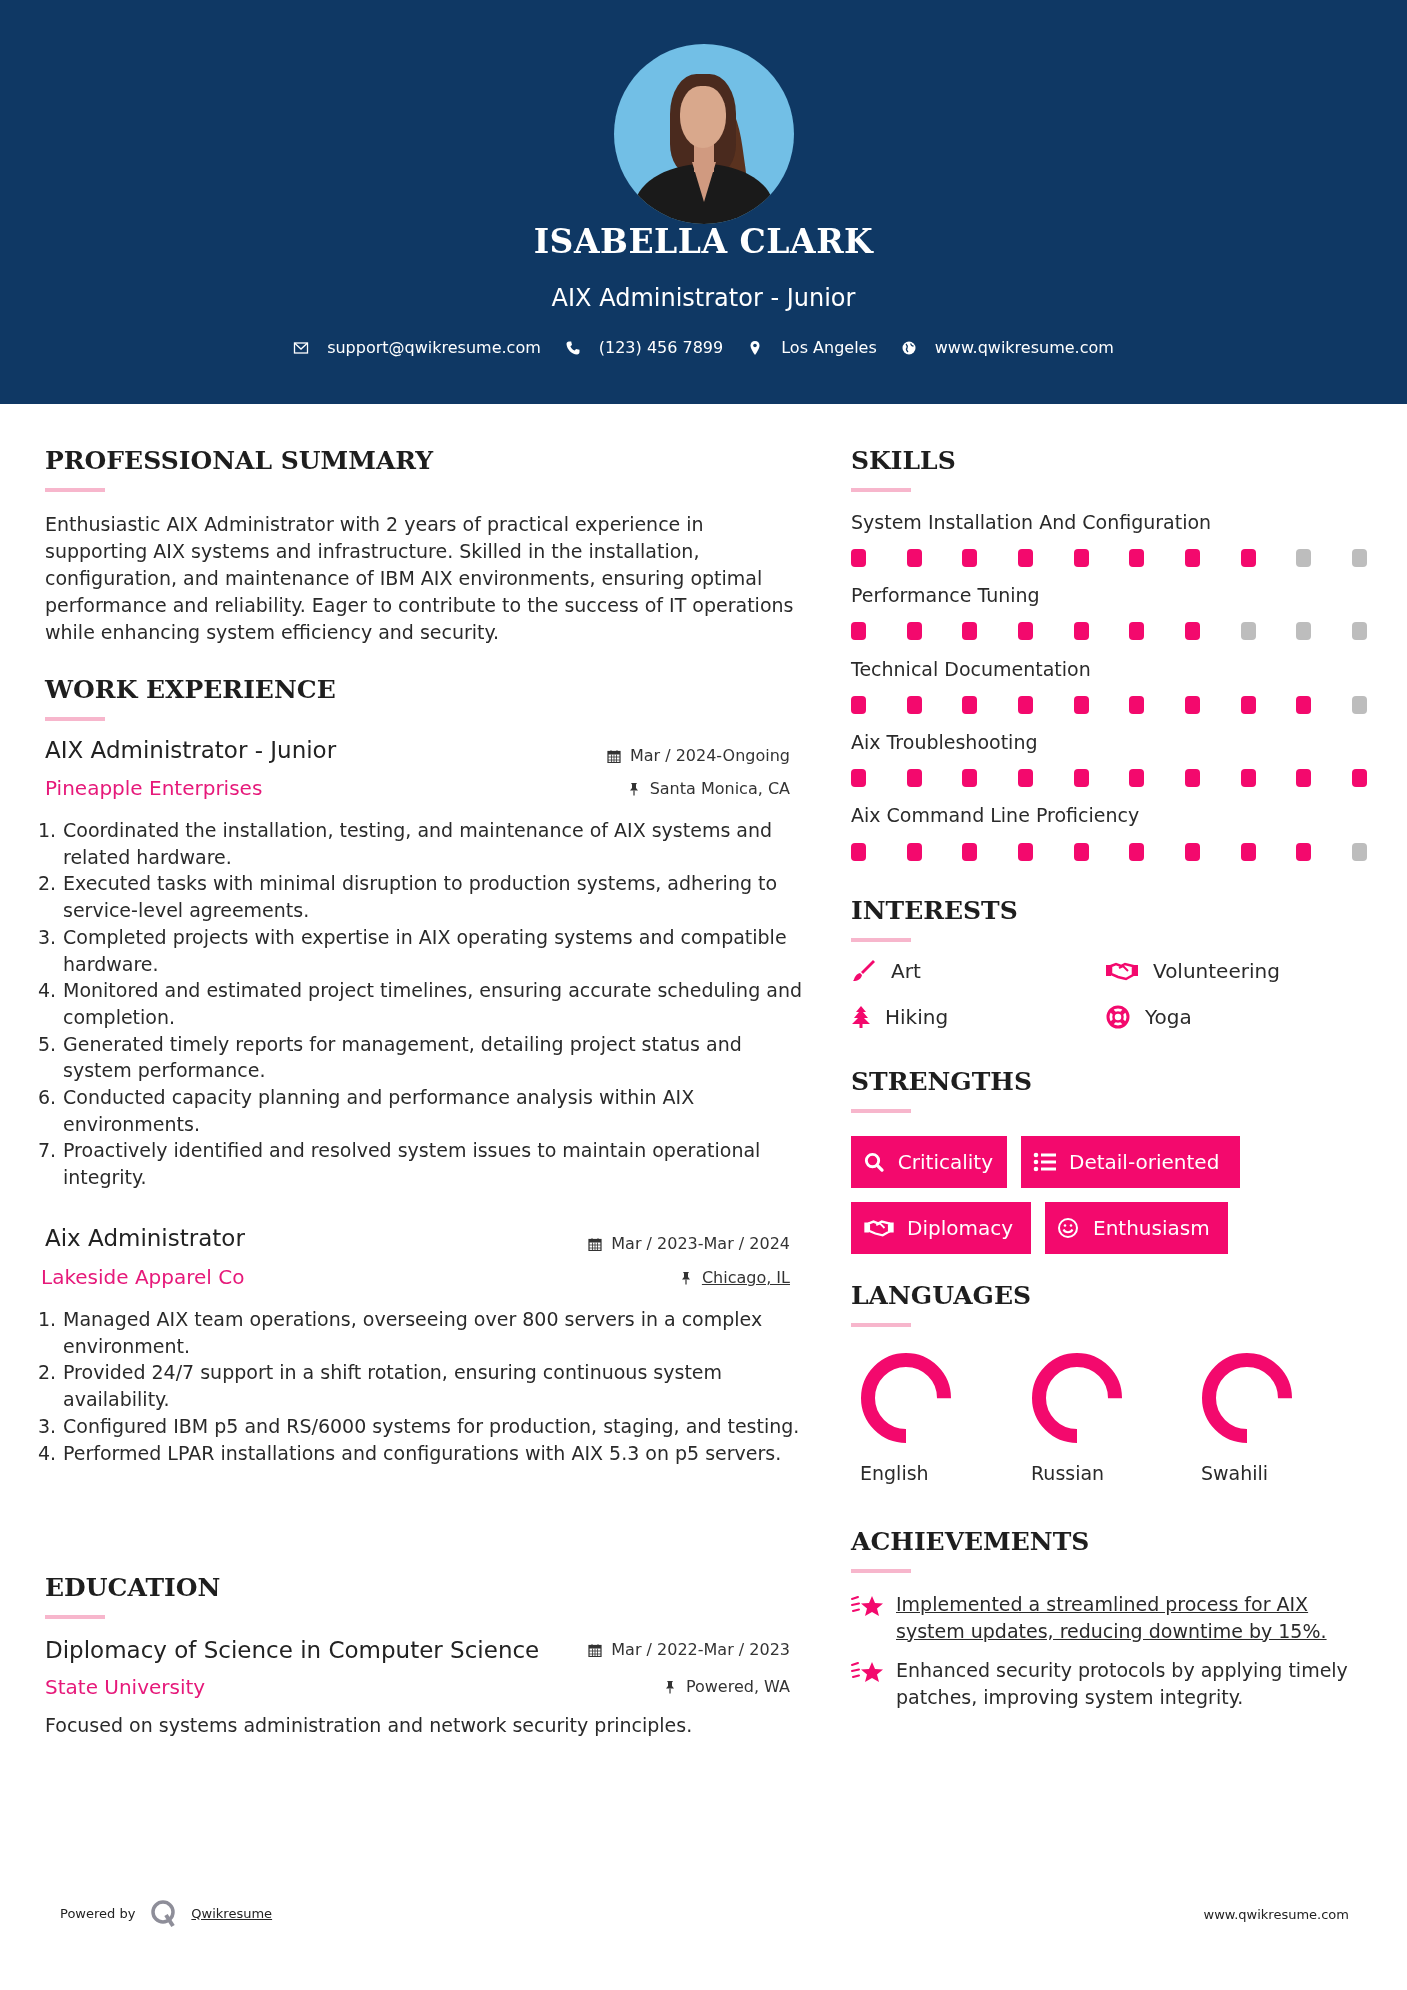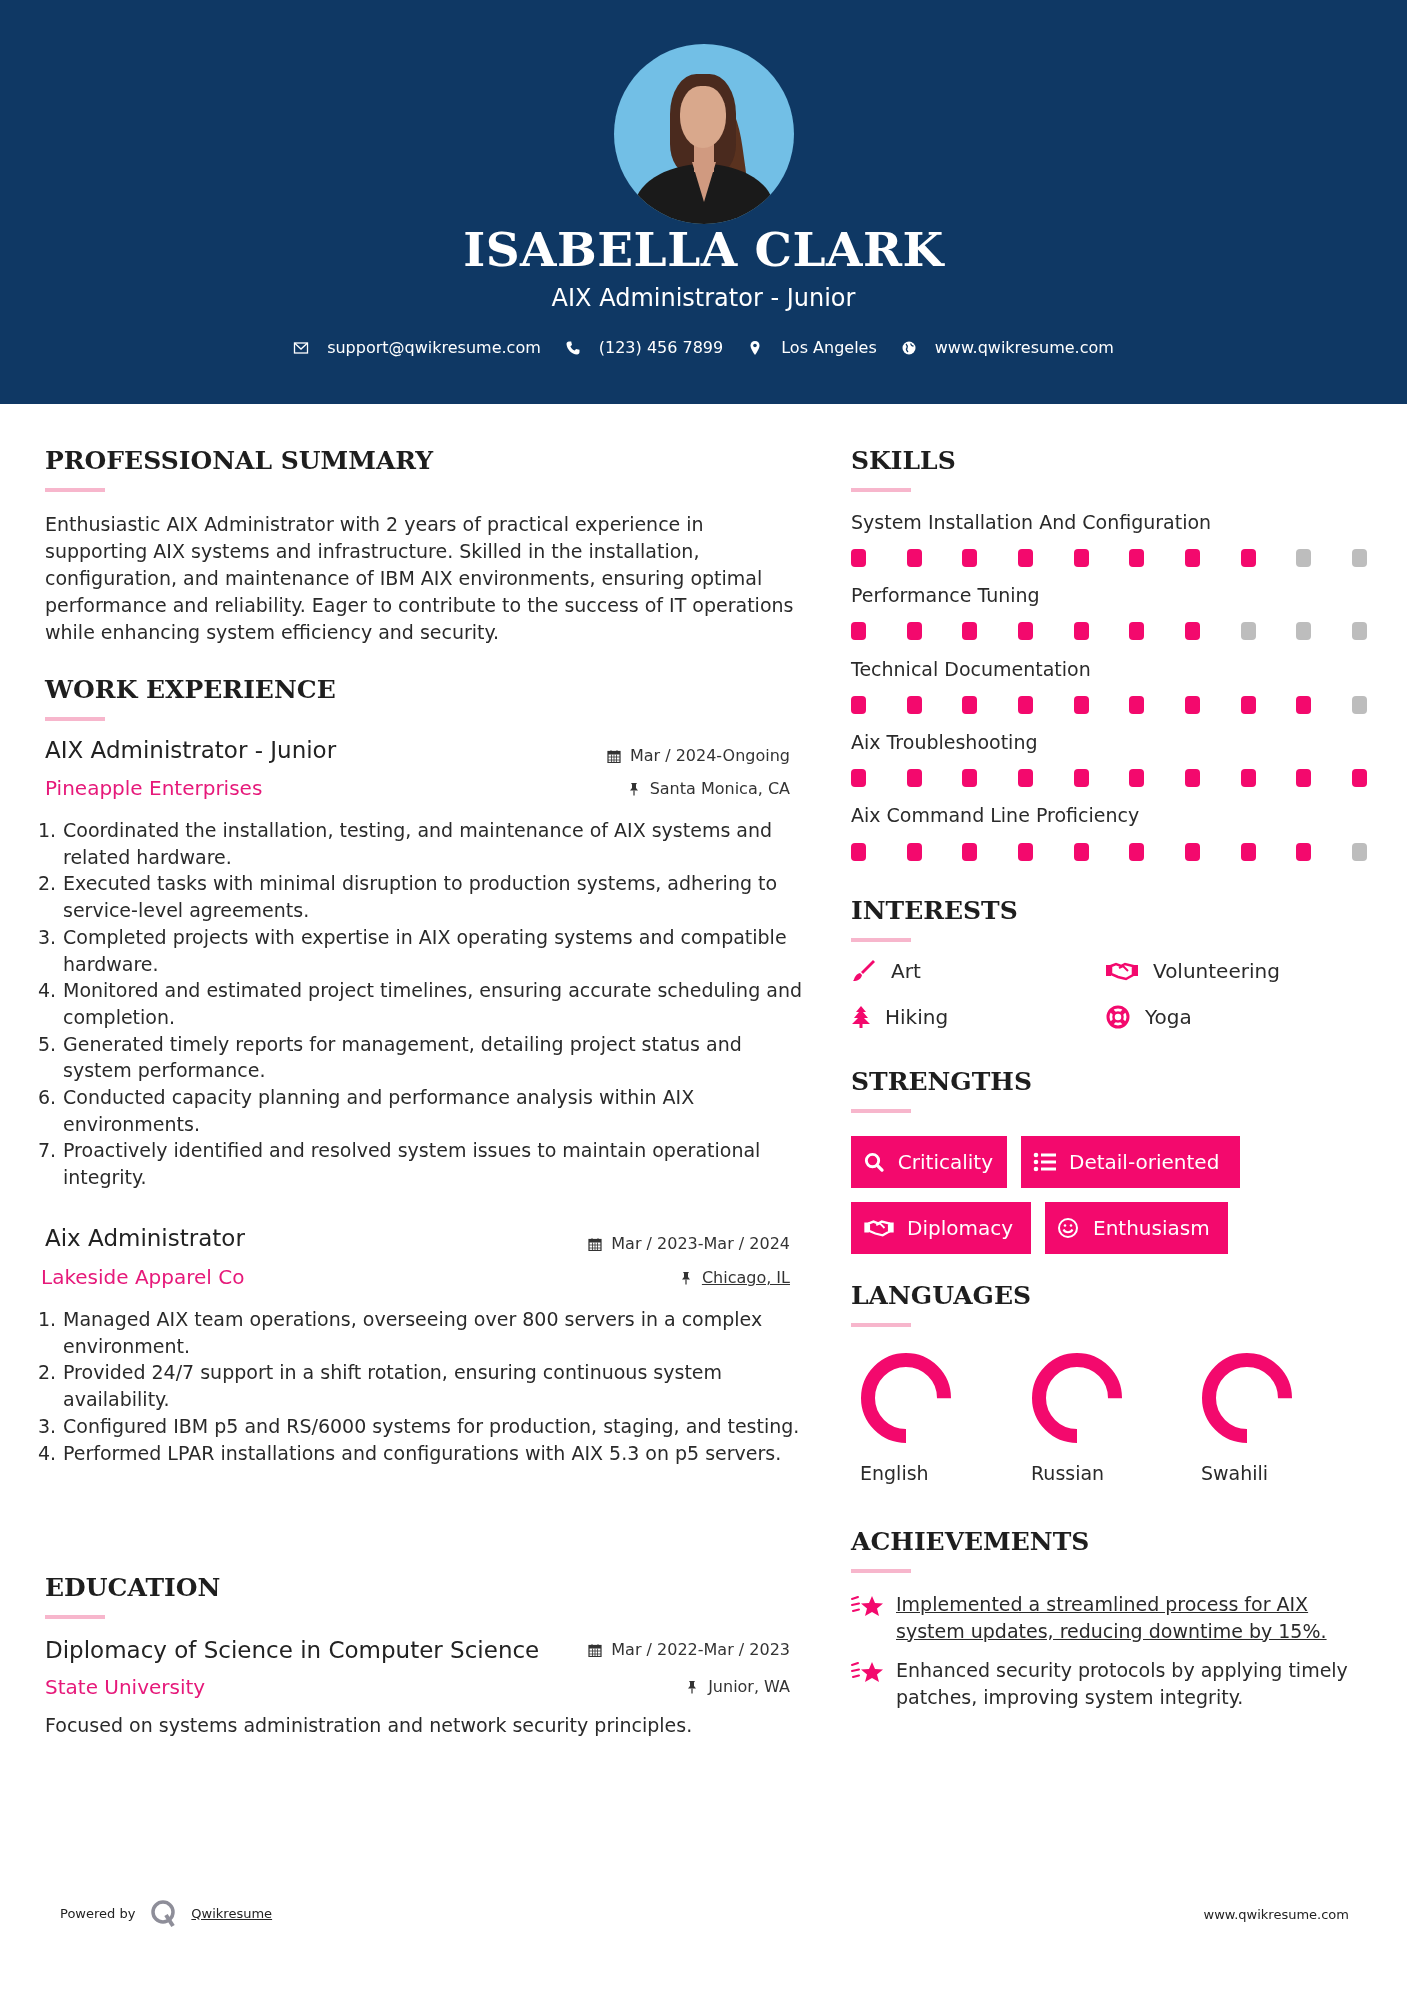--- a/index.html
+++ b/index.html
@@ -8,21 +8,21 @@
 
   .header { position: absolute; left: 0; top: 0; width: 1407px; height: 404px; background: #0f3864; }
   .photo { position: absolute; left: 614px; top: 44px; width: 180px; height: 180px; border-radius: 50%; background: #72bfe6; overflow: hidden; }
   .photo .hair { position: absolute; left: 56px; top: 30px; width: 66px; height: 100px; background: #4a2a1e; border-radius: 40% 40% 30% 30%; }
   .photo .face { position: absolute; left: 66px; top: 42px; width: 46px; height: 62px; background: #d9a88c; border-radius: 45% 45% 50% 50%; }
   .photo .neck { position: absolute; left: 80px; top: 98px; width: 20px; height: 30px; background: #d09a80; }
   .photo .ponytail { position: absolute; left: 104px; top: 60px; width: 26px; height: 110px; background: #5a321f; border-radius: 40%; transform: rotate(-8deg); }
   .photo .body { position: absolute; left: 20px; top: 120px; width: 140px; height: 90px; background: #1a1a1a; border-radius: 50% 50% 0 0; }
   .photo .collar { position: absolute; left: 78px; top: 118px; width: 0; height: 0; border-left: 12px solid transparent; border-right: 12px solid transparent; border-top: 40px solid #d09a80; }
 
-  .name { position: absolute; left: 0; top: 222px; width: 1407px; text-align: center; color: #fff; font-family: "DejaVu Serif", serif; font-weight: bold; font-size: 47px; letter-spacing: 0.5px; }
+  .name { position: absolute; left: 0; top: 222px; width: 1407px; text-align: center; color: #fff; font-family: "DejaVu Serif", serif; font-weight: bold; font-size: 33px; letter-spacing: 0.5px; }
   .subtitle { position: absolute; left: 0; top: 284px; width: 1407px; text-align: center; color: #fff; font-size: 24px; }
   .contact { position: absolute; left: 0; top: 338px; width: 1407px; display: flex; justify-content: center; align-items: center; color: #fff; font-size: 16px; }
   .contact .ci { display: flex; align-items: center; margin: 0 12px; }
   .contact .ico { display: inline-block; width: 16px; height: 16px; margin-right: 18px; }
 
   .section-title { position: absolute; font-family: "DejaVu Serif", serif; font-weight: bold; font-size: 25px; color: #1e1e1e; }
   .underline { position: absolute; width: 60px; height: 4px; background: #f7b6cc; }
 
   .para { position: absolute; font-size: 19px; line-height: 27px; color: #2a2a2a; }
   .job-title { position: absolute; font-size: 23px; color: #222; }
@@ -169,21 +169,21 @@
       <path d="M4 1 V4 M10 1 V4 M1 8 H13 M1 11 H13 M4.5 5.5 V13.5 M7 5.5 V13.5 M9.5 5.5 V13.5" stroke="#333" stroke-width="0.8"></path>
     </svg>
   <span>Mar / 2022-Mar / 2023</span>
 </div>
 <div class="company" style="left:45px; top:1675px;">State University</div>
 <div class="meta" style="top:1677px;">
   <svg class="mi" viewBox="0 0 14 14">
       <path d="M4 1 H10 L9 2.5 V6 L11 8.5 H3 L5 6 V2.5 Z" fill="#333"></path>
       <rect x="6.4" y="8.5" width="1.2" height="5" fill="#333"></rect>
     </svg>
-  <span>Junior, WA</span>
+  <span>Powered, WA</span>
 </div>
 <div class="para" style="left:45px; top:1712px; width:760px;">Focused on systems administration and network security principles.</div>
 
 <div class="section-title" style="left:851px; top:446px;">SKILLS</div>
 <div class="underline" style="left:851px; top:488px;"></div>
 <div id="skills-container">
     <div class="skill-label" style="top: 511px;">System Installation And Configuration</div>
     <div class="dots" style="top: 549px;">
       <span class="dot"></span>
       <span class="dot"></span>

